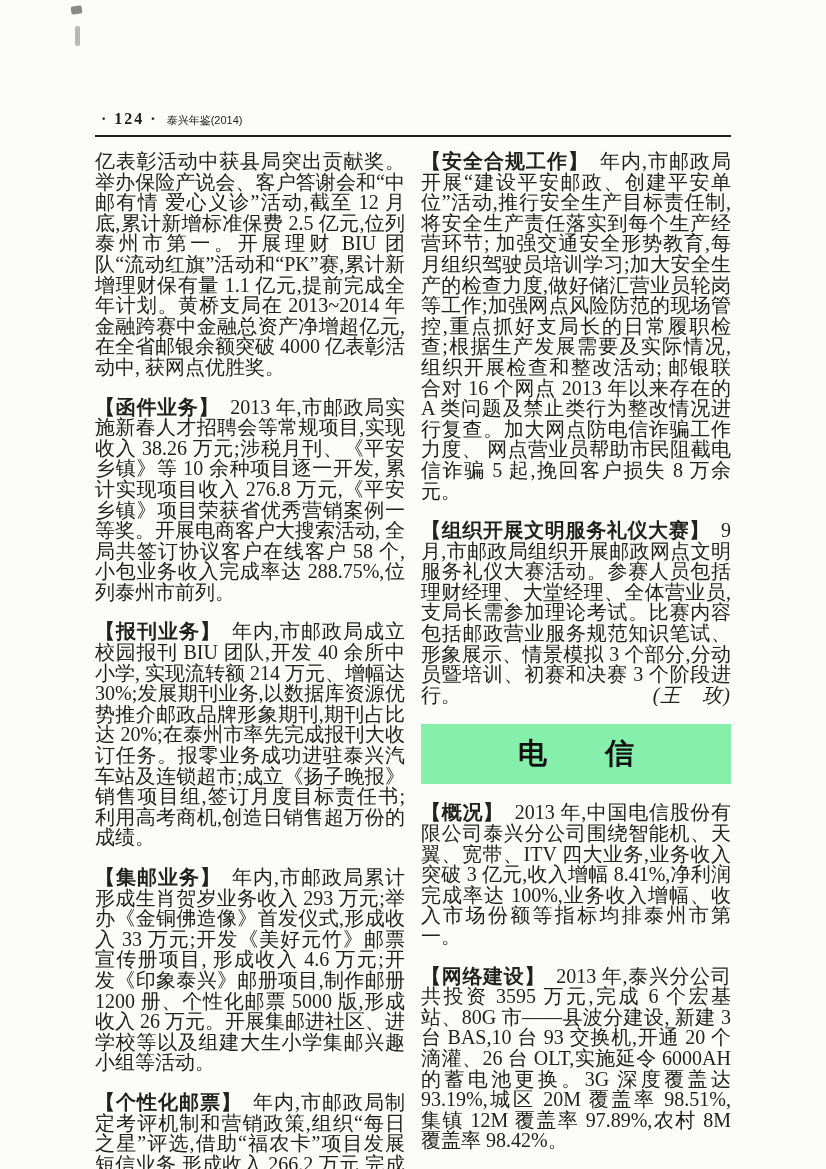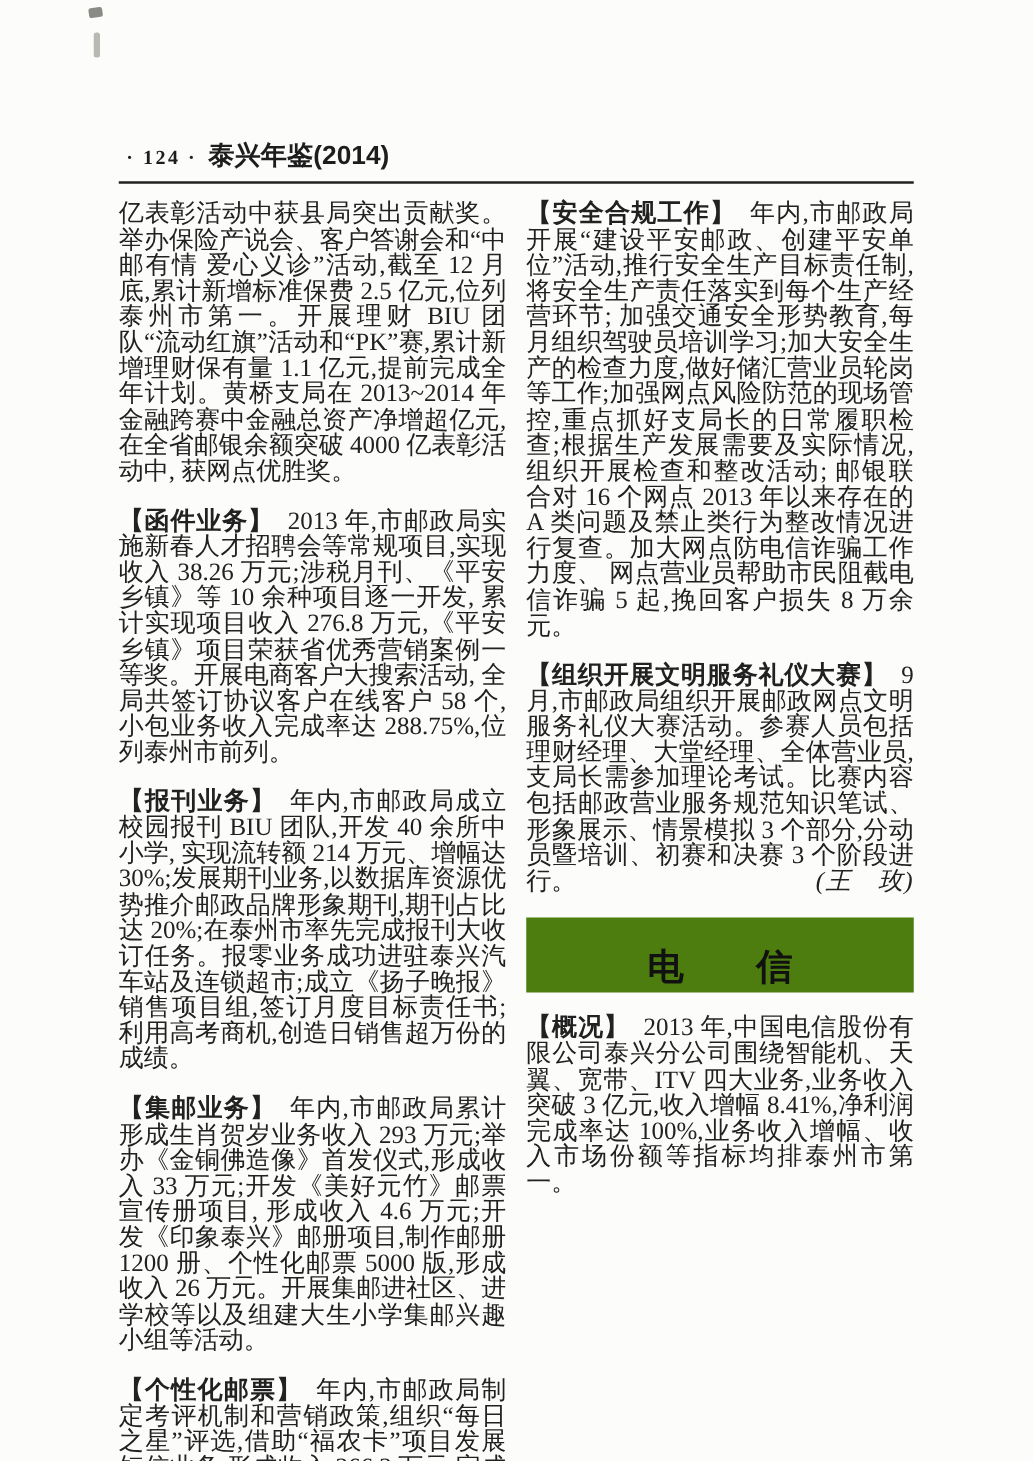--- a/index.html
+++ b/index.html
@@ -39,22 +39,22 @@
     color: #1d1d1d;
     padding-left: 6px;
   }
   .page-num {
     font-size: 16px;
     letter-spacing: 2px;
     font-weight: bold;
   }
   .book-title {
     font-family: "Liberation Sans", "DejaVu Sans", sans-serif;
-    font-weight: 700;
-    font-size: 21px;
+    font-weight: 400;
+    font-size: 11px;
   }
   .header-rule {
     border: 0;
     border-top: 2px solid #222;
     margin: 7px 0 0 0;
   }
   .columns {
     display: flex;
     gap: 16px;
     margin-top: 14px;
@@ -76,25 +76,25 @@
     margin-right: 11px;
     white-space: nowrap;
   }
   .sechead:empty { display: none; margin: 0; }
   .byline {
     float: right;
     font-style: italic;
     letter-spacing: 1px;
   }
   .banner {
-    background: #4d7c0f;
+    background: #86efac;
     height: 60px;
     margin: 12px 0 18px 0;
     display: flex;
-    align-items: flex-end;
+    align-items: center;
     justify-content: center;
   }
   .banner-title {
     font-family: "Liberation Sans", "DejaVu Sans", sans-serif;
     font-weight: 700;
     font-size: 29px;
     color: #111;
   }
 </style>
 </head>
@@ -140,18 +140,21 @@
           <b class="sechead">【组织开展文明服务礼仪大赛】</b><span>9 月,市邮政局组织开展邮政网点文明服务礼仪大赛活动。参赛人员包括理财经理、大堂经理、全体营业员,支局长需参加理论考试。比赛内容包括邮政营业服务规范知识笔试、形象展示、情景模拟 3 个部分,分动员暨培训、初赛和决赛 3 个阶段进行。</span><span class="byline">(王　玫)</span>
         </p>
 
         <div class="banner">
           <span class="banner-title">电　　信</span>
         </div>
 
         <p class="para">
           <b class="sechead">【概况】</b><span>2013 年,中国电信股份有限公司泰兴分公司围绕智能机、天翼、宽带、ITV 四大业务,业务收入突破 3 亿元,收入增幅 8.41%,净利润完成率达 100%,业务收入增幅、收入市场份额等指标均排泰州市第一。</span>
         </p>
+        <p class="para">
+          <b class="sechead">【网络建设】</b><span>2013 年,泰兴分公司共投资 3595 万元,完成 6 个宏基站、80G 市——县波分建设, 新建 3 台 BAS,10 台 93 交换机,开通 20 个滴灌、26 台 OLT,实施延令 6000AH 的蓄电池更换。3G 深度覆盖达 93.19%,城区 20M 覆盖率 98.51%, 集镇 12M 覆盖率 97.89%,农村 8M 覆盖率 98.42%。</span>
+        </p>
 
       </div>
 
     </div>
   </div>
 </div>
 
 </body></html>

